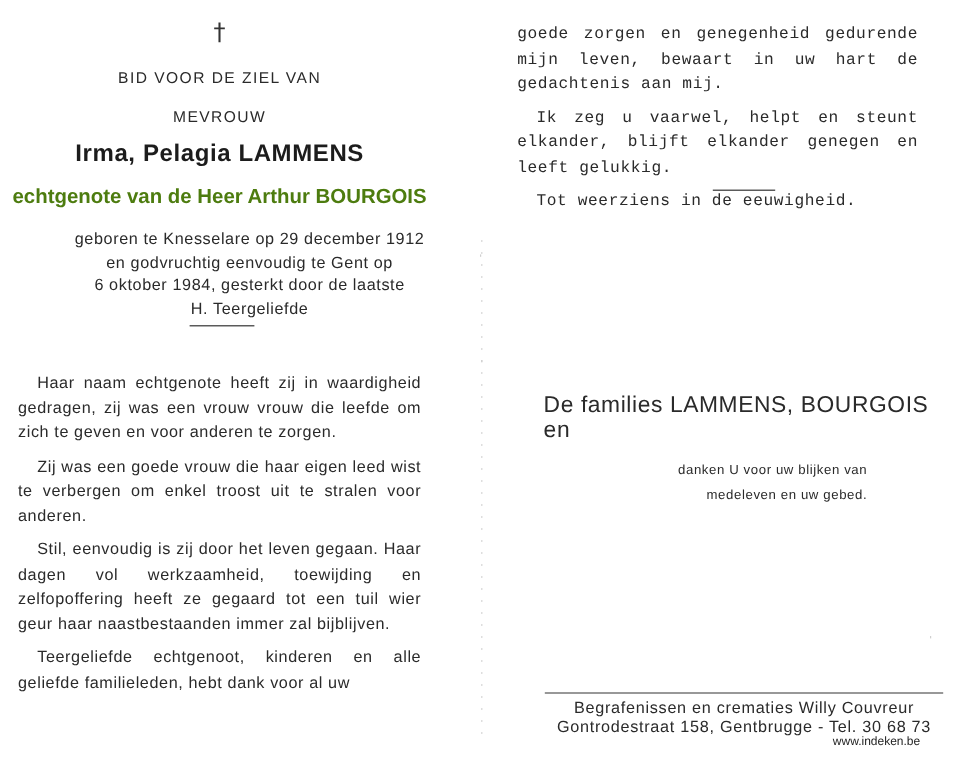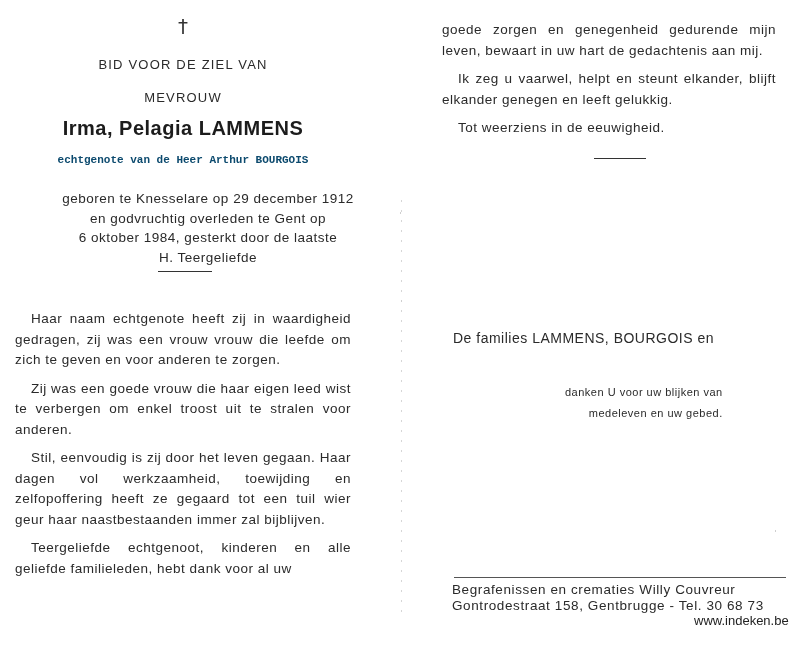--- a/index.html
+++ b/index.html
@@ -2,65 +2,65 @@
 <html><head>
   <meta charset="utf-8">
   <style>
     html, body { margin: 0; padding: 0; }
     body {
       width: 800px; height: 645px; background: #ffffff; position: relative; overflow: hidden;
       font-family: "Liberation Sans", "DejaVu Sans", sans-serif; color: #2a2a2a;
     }
     .page { position: absolute; top: 0; height: 645px; }
     .left { left: 0; width: 400px; }
-    .right { left: 388px; width: 400px; }
+    .right { left: 377px; width: 400px; font-family: Liberation Mono, monospace; }
     .fold {
       position: absolute; left: 401px; top: 200px; width: 1px; height: 420px;
       background: repeating-linear-gradient(to bottom, #d6d6d6 0 2px, transparent 2px 10px);
     }
     .center { position: absolute; left: 0; width: 366px; text-align: center; }
     .cross { top: 14px; font-size: 20px; font-family: "DejaVu Sans", sans-serif; color: #333; }
     .bid { top: 57px; font-size: 13px; letter-spacing: 1.2px; }
     .mev { top: 90px; font-size: 13px; letter-spacing: 1.2px; }
     .name { top: 117px; font-size: 20px; font-weight: bold; letter-spacing: 0.5px; color: #1c1c1c; }
-    .spouse { top: 154px; font-size: 11px; font-weight: bold; color: #0c4a6e; font-family: Liberation Mono, monospace; }
+    .spouse { top: 154px; font-size: 17px; font-weight: bold; color: #4d7c0f; }
     .bio { top: 189px; font-size: 13.5px; line-height: 19.5px; letter-spacing: 0.5px; margin-left: 25px; }
     .rule { position: absolute; height: 1px; background: #333; }
     .rule1 { left: 158px; top: 271px; width: 54px; }
     .para {
       position: absolute; left: 15px; width: 336px; font-size: 13.5px; line-height: 20.5px;
       text-align: justify; text-align-last: left; letter-spacing: 0.5px;
     }
     .para p { margin: 0 0 8px 0; text-indent: 16px; }
     .para p.noindent { text-indent: 0; }
     .p1 { top: 309px; }
     .rp { left: 54px; width: 334px; top: 20px; }
     .rule2 { left: 594px; top: 158px; width: 52px; }
-    .fam { position: absolute; left: 453px; top: 328px; font-size: 14px; line-height: 20.5px; letter-spacing: 0.5px; }
+    .fam { position: absolute; left: 453px; top: 328px; font-size: 19px; line-height: 20.5px; letter-spacing: 0.5px; }
     .thanks { position: absolute; left: 565px; top: 382px; font-size: 11px; line-height: 20.5px; letter-spacing: 0.5px; text-align: right; }
     .rule3 { left: 454px; top: 577px; width: 332px; background: #555; }
     .undertaker {
-      position: absolute; left: 452px; top: 582px; width: 336px; text-align: left;
+      position: absolute; left: 452px; top: 582px; width: 336px; text-align: center;
       font-size: 13.5px; line-height: 16px; letter-spacing: 0.6px;
     }
-    .site { position: absolute; left: 694px; top: 613px; font-size: 13px; color: #222; font-family: "Liberation Sans", sans-serif; }
+    .site { position: absolute; left: 694px; top: 613px; font-size: 10px; color: #222; font-family: "Liberation Sans", sans-serif; }
     .speck { position: absolute; width: 1px; height: 2px; background: #cfcfcf; }
   </style>
 </head>
 <body>
 
 <div class="page left">
   <div class="center cross">†</div>
   <div class="center bid">BID VOOR DE ZIEL VAN</div>
   <div class="center mev">MEVROUW</div>
   <div class="center name">Irma, Pelagia LAMMENS</div>
   <div class="center spouse">echtgenote van de Heer Arthur BOURGOIS</div>
   <div class="center bio">
     <div>geboren te Knesselare op 29 december 1912</div>
-    <div>en godvruchtig overleden te Gent op</div>
+    <div>en godvruchtig eenvoudig te Gent op</div>
     <div>6 oktober 1984, gesterkt door de laatste</div>
     <div>H. Teergeliefde</div>
   </div>
   <div class="rule rule1"></div>
   <div class="para p1">
     <p>Haar naam echtgenote heeft zij in waardigheid gedragen, zij was een vrouw vrouw die leefde om zich te geven en voor anderen te zorgen.</p>
     <p>Zij was een goede vrouw die haar eigen leed wist te verbergen om enkel troost uit te stralen voor anderen.</p>
     <p>Stil, eenvoudig is zij door het leven gegaan. Haar dagen vol werkzaamheid, toewijding en zelfopoffering heeft ze gegaard tot een tuil wier geur haar naastbestaanden immer zal bijblijven.</p>
     <p>Teergeliefde echtgenoot, kinderen en alle geliefde familieleden, hebt dank voor al uw</p>
   </div>

